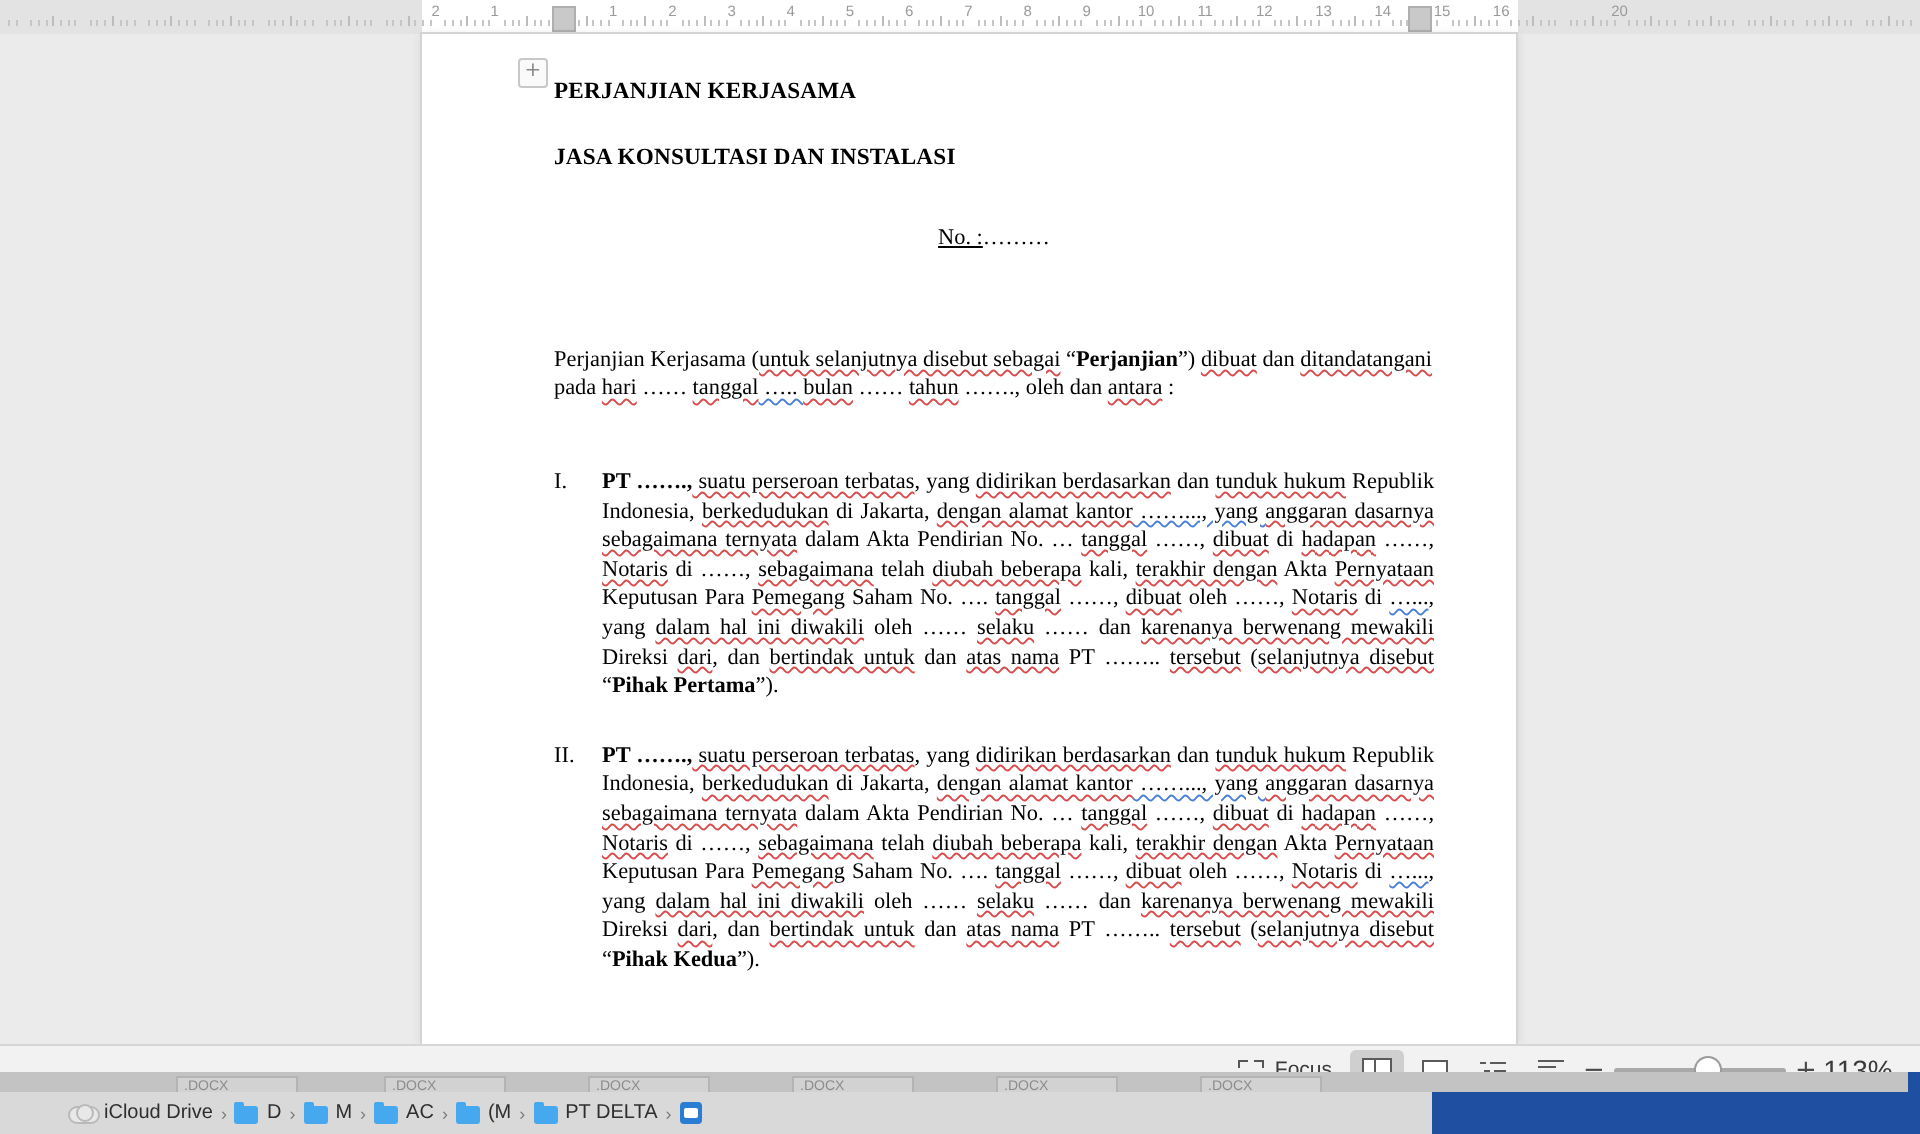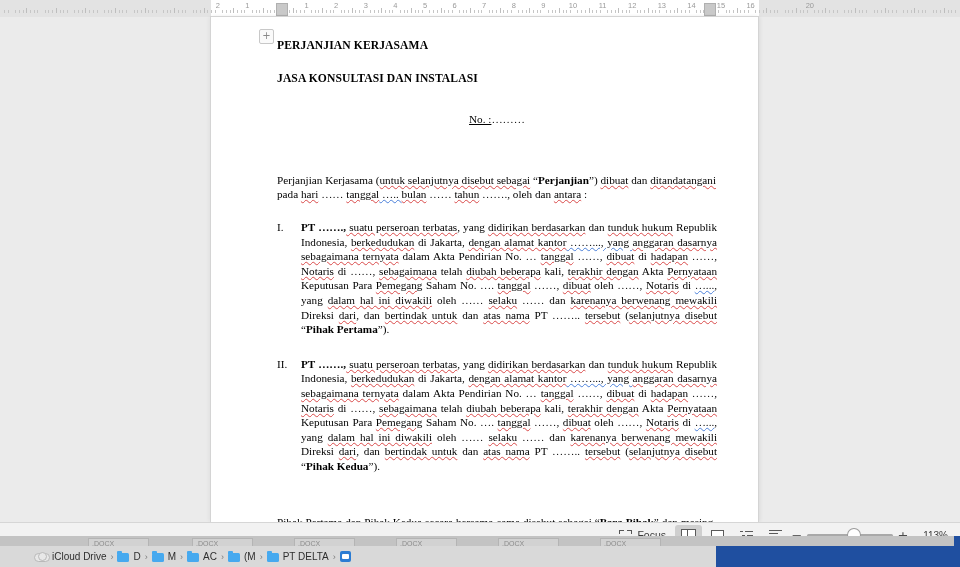--- a/index.html
+++ b/index.html
@@ -103,21 +103,21 @@
     font-size: 11.6px;
     letter-spacing: 0.1px;
     margin-bottom: 18px;
   }
   .doc-no {
     text-align: center;
     margin-top: 26px;
     margin-bottom: 46px;
   }
   .doc-no .u { text-decoration: underline; }
-  .para { margin-bottom: 18px; }
+  .para { margin-bottom: 32px; }
   .para.tight { margin-bottom: 0; }
 
   .numbered {
     position: relative;
     padding-left: 24px;
     margin-bottom: 20px;
   }
   .numbered .roman {
     position: absolute; left: 0; top: 0;
     width: 18px;
@@ -227,21 +227,21 @@
     width: 86px; height: 2.5px;
     background: #a9a9a9; border-radius: 2px;
   }
   .zoom-thumb {
     position: absolute; top: 1px;
     width: 12px; height: 12px;
     border-radius: 50%;
     background: #ffffff;
     box-shadow: 0 0 0 1px #9a9a9a, 0 1px 1px rgba(0,0,0,0.25);
   }
-  .zoom-pct { width: 38px; text-align: right; padding-right: 4px; font-size: 10px; }
+  .zoom-pct { width: 38px; text-align: center; padding-right: 4px; font-size: 14px; }
 
   
   .bg-strip {
     position: absolute; left: 0; top: 536px;
     width: 960px; height: 14px;
     background: #c3c3c3;
     overflow: hidden;
   }
   .bg-tab {
     position: absolute; top: 2px;

